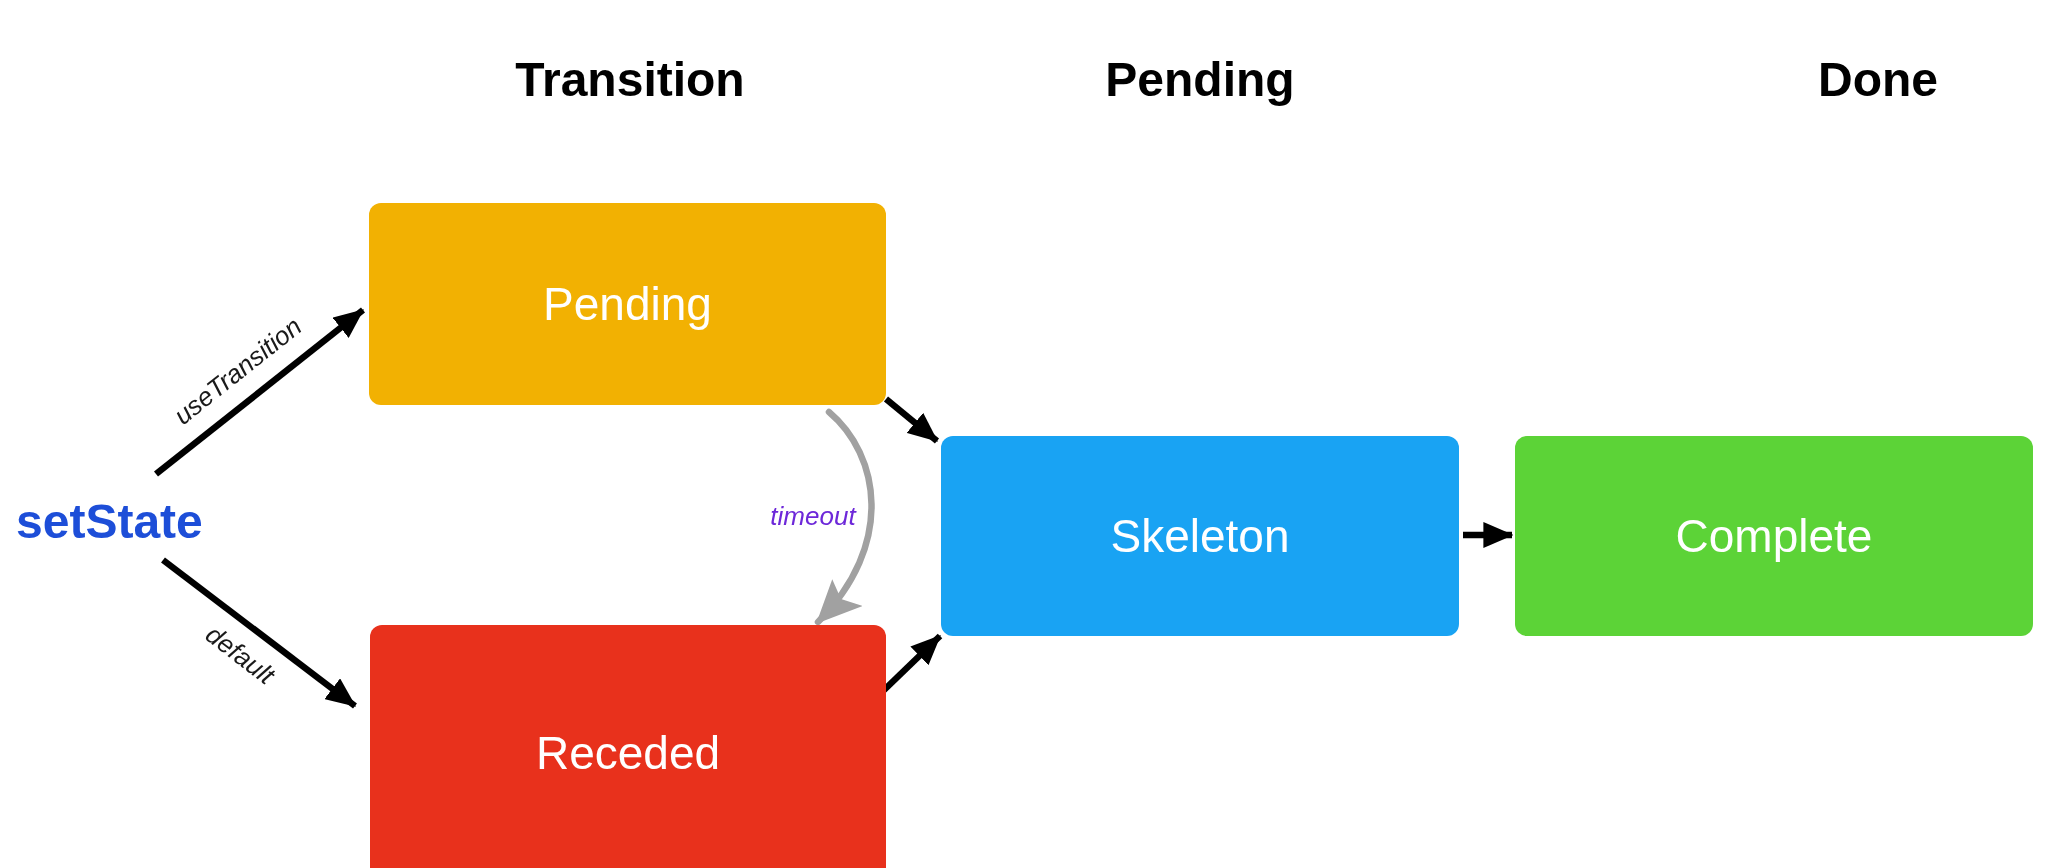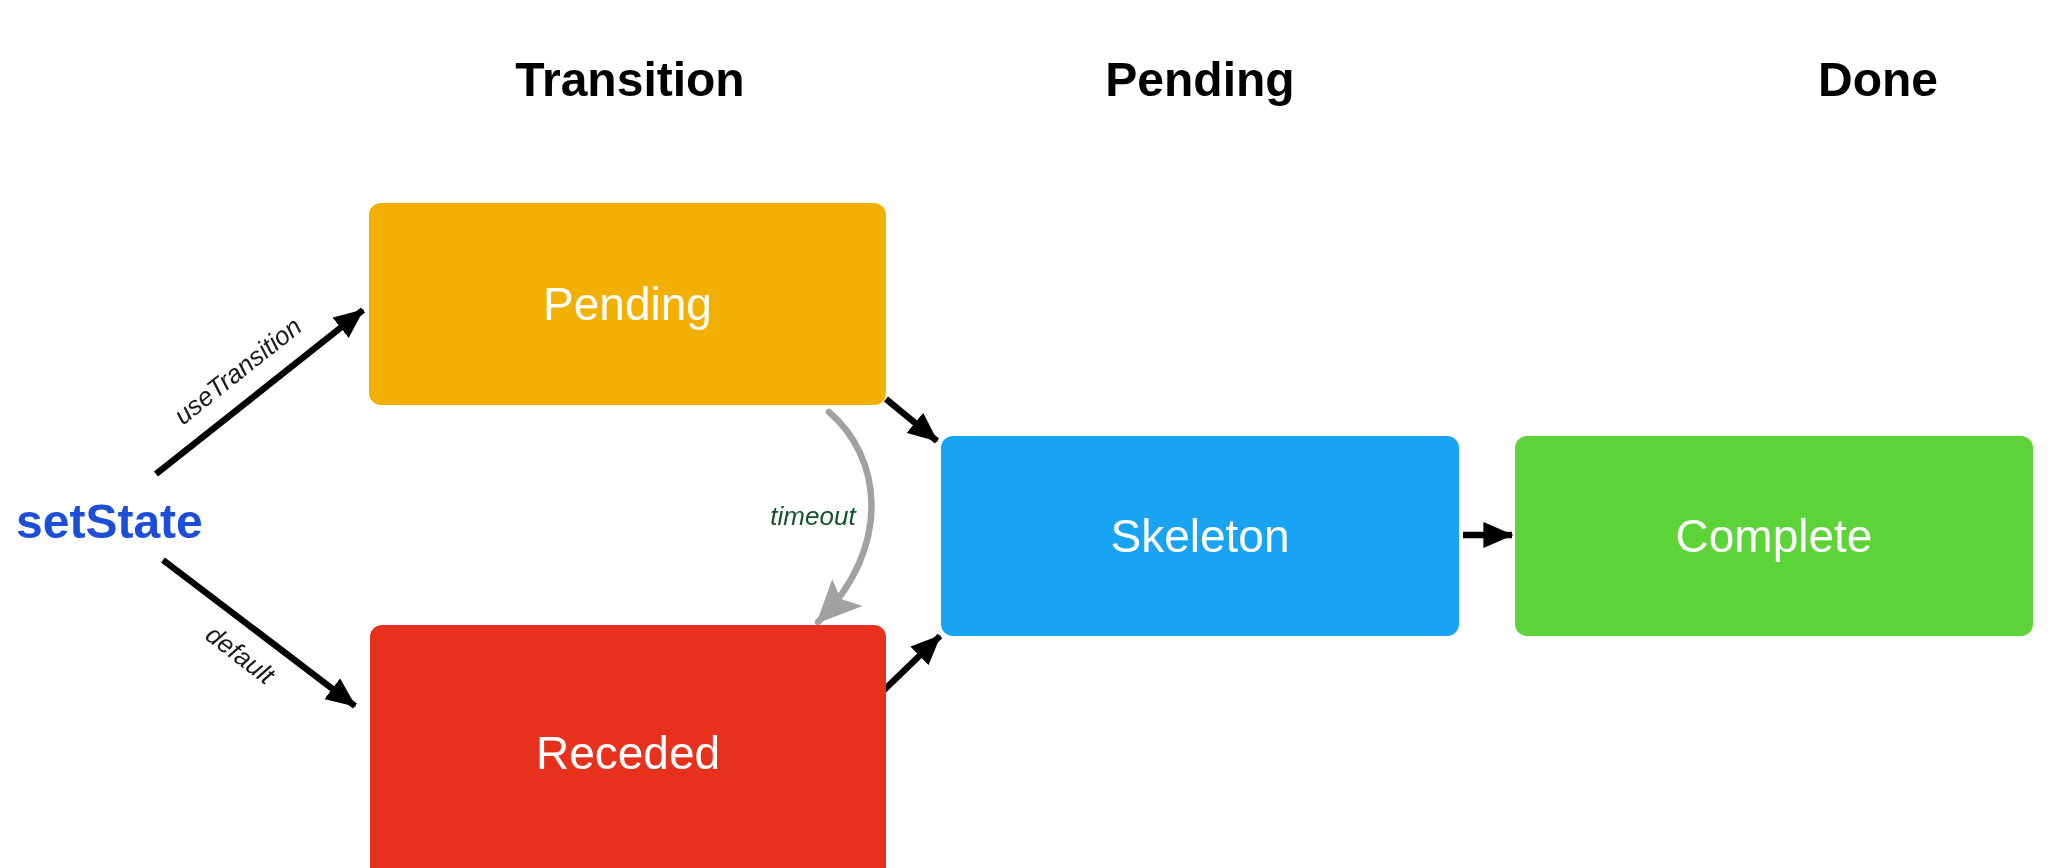--- a/index.html
+++ b/index.html
@@ -88,15 +88,15 @@
   <div class="node" id="node-skeleton" style="background-color: rgb(25, 163, 243);">
     <span class="node-label">Skeleton</span>
   </div>
 
   <div class="node" id="node-complete" style="background-color: rgb(92, 211, 55);">
     <span class="node-label">Complete</span>
   </div>
 
   <div class="edge-label" id="lbl-usetransition">useTransition</div>
   <div class="edge-label" id="lbl-default">default</div>
-  <div class="edge-label" id="lbl-timeout" style="color: #14532d;">timeout</div>
+  <div class="edge-label" id="lbl-timeout" style="color: #6d28d9;">timeout</div>
 
 </div>
 
 </body></html>

